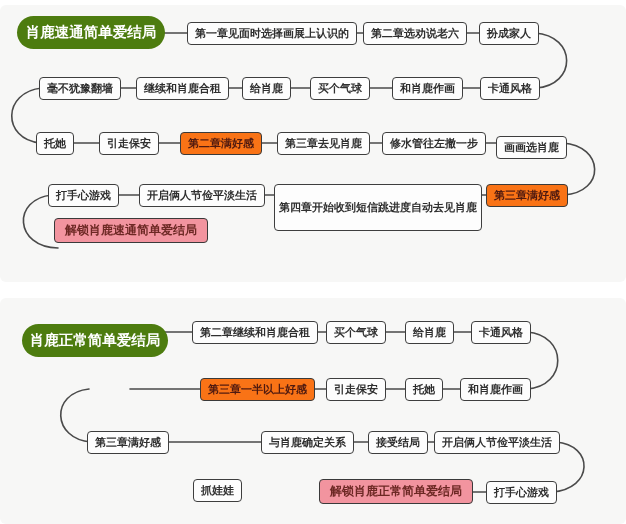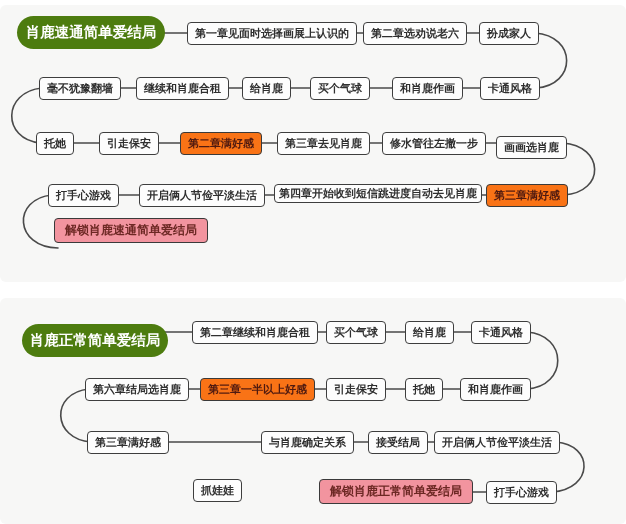--- a/index.html
+++ b/index.html
@@ -12,21 +12,21 @@
   .panel{position:absolute;left:0;width:626px;background:#f7f7f6;border-radius:6px;z-index:0;}
   #panel-top{top:5px;height:277px;}
   #panel-bottom{top:298px;height:226px;}
   svg.wires{position:absolute;left:0;top:0;z-index:1;}
   .node{
     position:absolute;z-index:2;box-sizing:border-box;
     background:#fdfdfd;border:1.5px solid #3e3e3e;border-radius:4px;
     font-size:11px;font-weight:bold;color:#2f2f2f;
     line-height:17px;padding:2px 7px;white-space:nowrap;
   }
-  .node.tight{padding:0 4px;}
+  .node.tight{padding:14px 4px;}
   .node.red{background:#f97316;border-color:#3a3a3a;color:#4f1a10;}
   .badge{
     position:absolute;z-index:2;box-sizing:border-box;
     background:#f2949f;border:1.5px solid #3a3a3a;border-radius:4px;
     font-size:12px;font-weight:bold;color:#6d2824;
     line-height:21px;padding:1px 10px;white-space:nowrap;
   }
   .pill{
     position:absolute;z-index:2;box-sizing:border-box;
     background:#4d7c0f;border:none;border-radius:17px;
@@ -89,21 +89,20 @@
 
   <div class="badge" style="left:54px;top:218px;">解锁肖鹿速通简单爱结局</div>
 
   <div class="pill" style="left:22px;top:324px;width:146px;height:33px;">肖鹿正常简单爱结局</div>
 
   <div class="node" style="left:192px;top:321px;">第二章继续和肖鹿合租</div>
   <div class="node" style="left:326px;top:321px;">买个气球</div>
   <div class="node" style="left:405px;top:321px;">给肖鹿</div>
   <div class="node" style="right:95px;top:321px;">卡通风格</div>
 
-  <div class="node" style="left:85px;top:378px;">第六章结局选肖鹿</div>
   <div class="node red" style="left:200px;top:378px;">第三章一半以上好感</div>
   <div class="node" style="left:326px;top:378px;">引走保安</div>
   <div class="node" style="left:405px;top:378px;">托她</div>
   <div class="node" style="right:95px;top:378px;">和肖鹿作画</div>
 
   <div class="node" style="left:87px;top:431px;">第三章满好感</div>
   <div class="node" style="left:193px;top:431px;margin-top:48px;">抓娃娃</div>
   <div class="node" style="left:261px;top:431px;">与肖鹿确定关系</div>
   <div class="node" style="left:368px;top:431px;">接受结局</div>
   <div class="node" style="right:66px;top:431px;">开启俩人节俭平淡生活</div>

